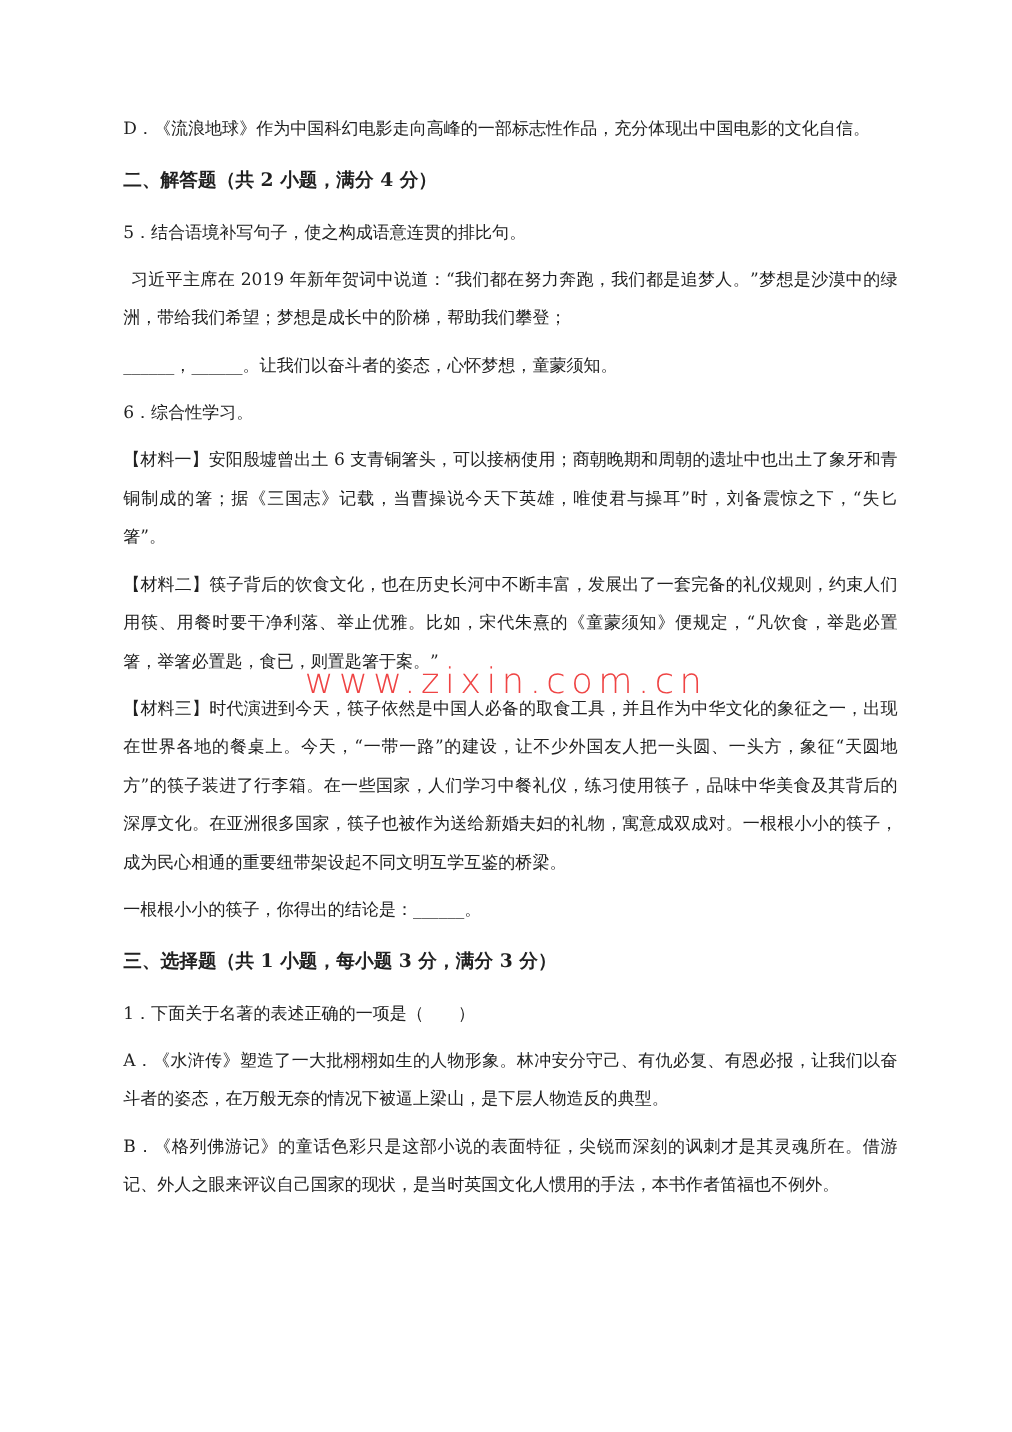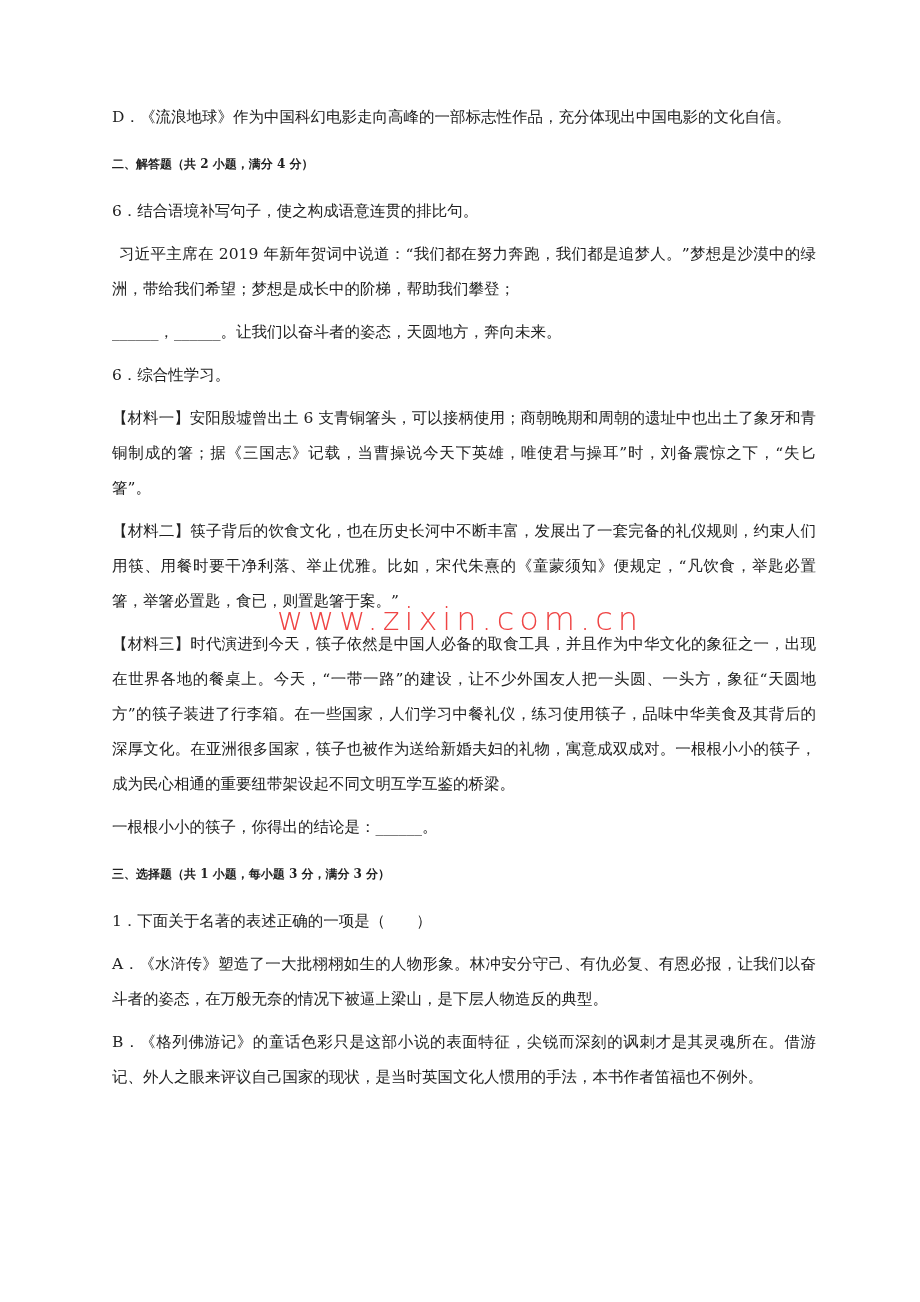--- a/index.html
+++ b/index.html
@@ -25,21 +25,21 @@
     font-size: 15.5px;
     line-height: 35px;
     text-align: justify;
     margin: 0 0 8px 0;
     word-break: break-all;
   }
   .para.small-indent {
     text-indent: 7px;
   }
   .heading {
-    font-size: 12px;
+    font-size: 17px;
     font-weight: bold;
     line-height: 35px;
     margin: 12px 0 12px 0;
   }
   .watermark {
     position: absolute;
     top: 600px;
     left: 50%;
     transform: translateX(-50%);
     z-index: 0;
@@ -57,25 +57,25 @@
 <body>
 
 <div class="watermark">www.zixin.com.cn</div>
 
 <div class="page">
 
   <p class="para">D．《流浪地球》作为中国科幻电影走向高峰的一部标志性作品，充分体现出中国电影的文化自信。</p>
 
   <h2 class="heading">二、解答题（共 2 小题，满分 4 分）</h2>
 
-  <p class="para">6．结合语境补写句子，使之构成语意连贯的排比句。</p>
+  <p class="para">5．结合语境补写句子，使之构成语意连贯的排比句。</p>
 
   <p class="para small-indent">习近平主席在 2019 年新年贺词中说道：“我们都在努力奔跑，我们都是追梦人。”梦想是沙漠中的绿洲，带给我们希望；梦想是成长中的阶梯，帮助我们攀登；</p>
 
-  <p class="para">______，______。让我们以奋斗者的姿态，天圆地方，奔向未来。</p>
+  <p class="para">______，______。让我们以奋斗者的姿态，心怀梦想，童蒙须知。</p>
 
   <p class="para">6．综合性学习。</p>
 
   <p class="para">【材料一】安阳殷墟曾出土 6 支青铜箸头，可以接柄使用；商朝晚期和周朝的遗址中也出土了象牙和青铜制成的箸；据《三国志》记载，当曹操说今天下英雄，唯使君与操耳”时，刘备震惊之下，“失匕箸”。</p>
 
   <p class="para">【材料二】筷子背后的饮食文化，也在历史长河中不断丰富，发展出了一套完备的礼仪规则，约束人们用筷、用餐时要干净利落、举止优雅。比如，宋代朱熹的《童蒙须知》便规定，“凡饮食，举匙必置箸，举箸必置匙，食已，则置匙箸于案。”</p>
 
   <p class="para">【材料三】时代演进到今天，筷子依然是中国人必备的取食工具，并且作为中华文化的象征之一，出现在世界各地的餐桌上。今天，“一带一路”的建设，让不少外国友人把一头圆、一头方，象征“天圆地方”的筷子装进了行李箱。在一些国家，人们学习中餐礼仪，练习使用筷子，品味中华美食及其背后的深厚文化。在亚洲很多国家，筷子也被作为送给新婚夫妇的礼物，寓意成双成对。一根根小小的筷子，成为民心相通的重要纽带架设起不同文明互学互鉴的桥梁。</p>
 
   <p class="para">一根根小小的筷子，你得出的结论是：______。</p>

